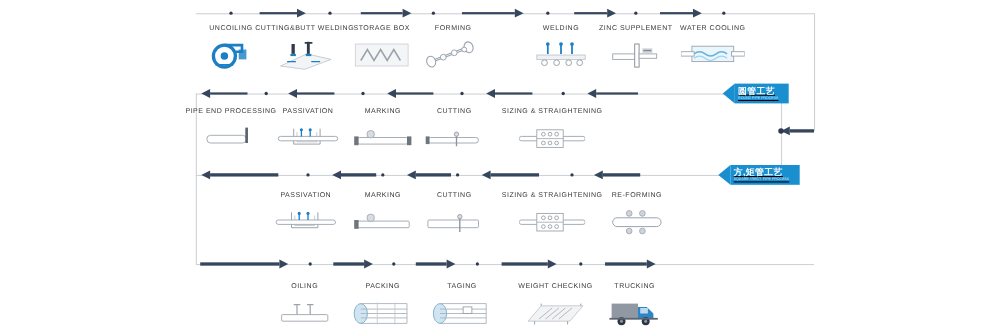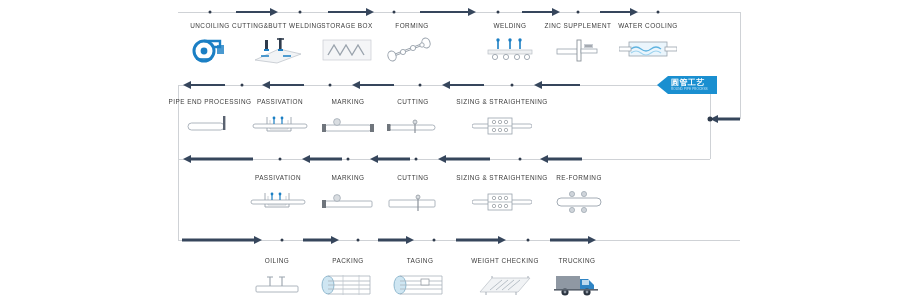--- a/index.html
+++ b/index.html
@@ -16,21 +16,21 @@
   .seg.thin{height:2px;}
   .head{position:absolute;width:0;height:0;transform:translateY(-50%);}
   .head.r{border-top:4.5px solid transparent;border-bottom:4.5px solid transparent;
           border-left:8px solid #36465c;}
   .head.l{border-top:4.5px solid transparent;border-bottom:4.5px solid transparent;
           border-right:8px solid #36465c;}
   .jdot{position:absolute;width:5px;height:5px;border-radius:50%;background:#2f3b4c;
         transform:translate(-50%,-50%);}
 
   
-  .tag{position:absolute;display:flex;align-items:center;height:18px;}
+  .tag{position:absolute;display:flex;align-items:center;height:18px;text-decoration:underline;}
   .tag .ar{width:0;height:0;border-top:9px solid transparent;
            border-bottom:9px solid transparent;border-right:11px solid #1a8fd0;}
   .tag .body{background:#1a8fd0;height:18px;display:flex;flex-direction:column;
              justify-content:center;padding:0 7px 0 3px;}
   .tag .zh{color:#ffffff;font-size:8px;line-height:8px;letter-spacing:.4px;
            white-space:nowrap;font-weight:bold;}
   .tag .en{color:#bfe3f7;font-size:3.4px;line-height:4px;white-space:nowrap;
            transform:scale(.95);transform-origin:left center;}
 
   
@@ -108,20 +108,27 @@
   <div class="dot" style="left:348px;top:159px;"></div>
   <div class="head l" style="left:370px;top:159px;"></div>
   <div class="seg" style="left:378px;top:159px;width:32px;"></div>
   <div class="dot" style="left:416px;top:159px;"></div>
   <div class="head l" style="left:438px;top:159px;"></div>
   <div class="seg" style="left:446px;top:159px;width:44px;"></div>
   <div class="dot" style="left:520px;top:159px;"></div>
   <div class="head l" style="left:540px;top:159px;"></div>
   <div class="seg" style="left:548px;top:159px;width:34px;"></div>
 
+  <div class="tag" style="left:653px;top:150px;">
+    <div class="ar"></div>
+    <div class="body">
+      <div class="zh">方,矩管工艺</div>
+      <div class="en">SQUARE / RECT. PIPE PROCESS</div>
+    </div>
+  </div>
 
   <div class="seg" style="left:182px;top:240px;width:72px;"></div>
   <div class="head r" style="left:254px;top:240px;"></div>
   <div class="dot" style="left:282px;top:240px;"></div>
   <div class="seg" style="left:303px;top:240px;width:28px;"></div>
   <div class="head r" style="left:331px;top:240px;"></div>
   <div class="dot" style="left:358px;top:240px;"></div>
   <div class="seg" style="left:378px;top:240px;width:28px;"></div>
   <div class="head r" style="left:406px;top:240px;"></div>
   <div class="dot" style="left:434px;top:240px;"></div>

